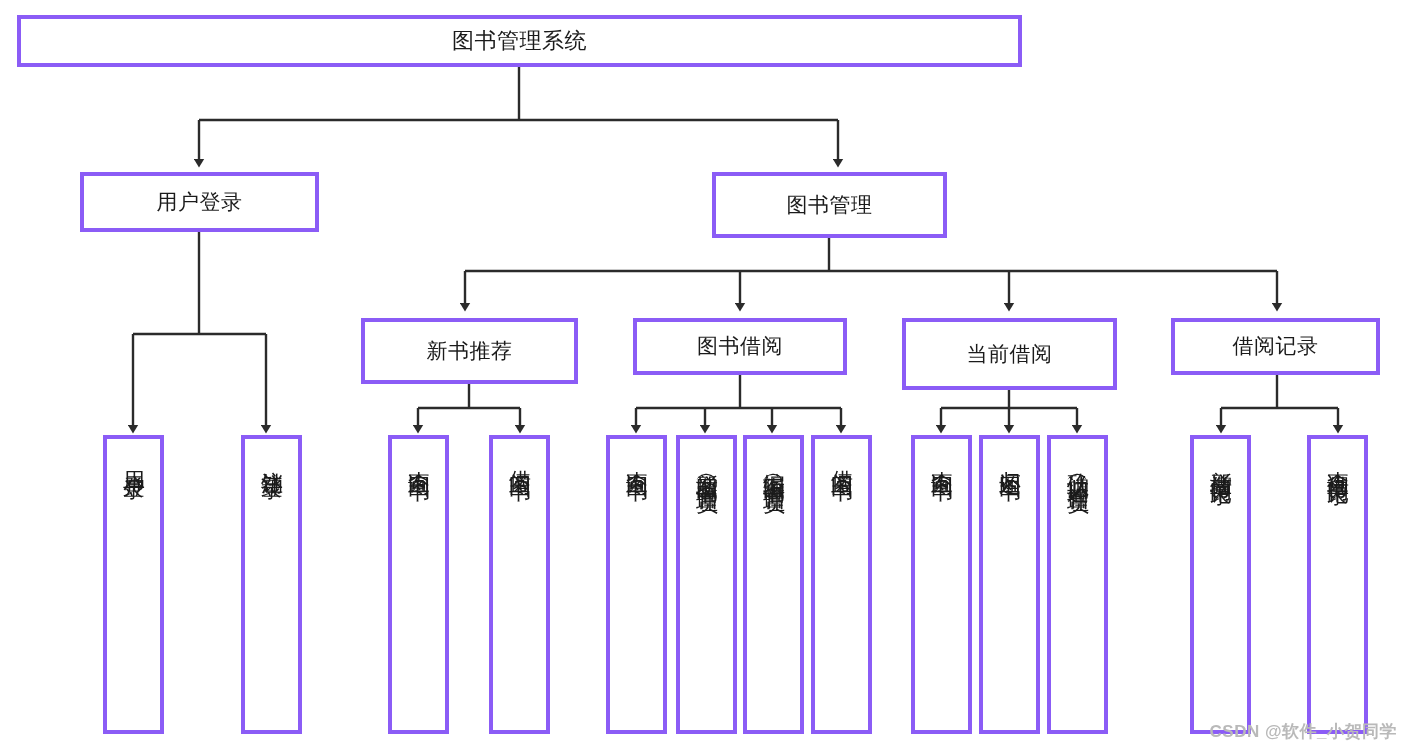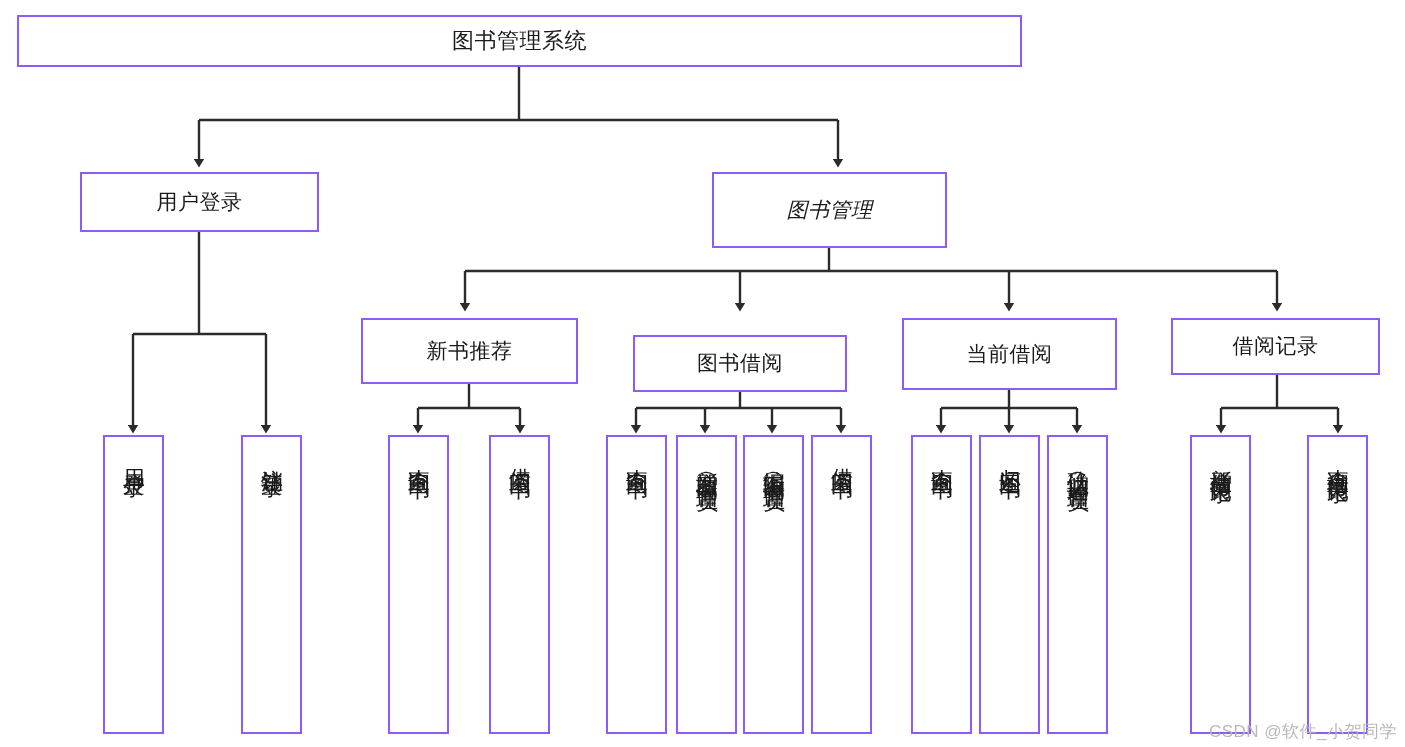--- a/index.html
+++ b/index.html
@@ -22,21 +22,21 @@
     left: 0;
     top: 0;
     width: 1405px;
     height: 747px;
     pointer-events: none;
   }
   .node {
     position: absolute;
     box-sizing: border-box;
     background: #ffffff;
-    border: 2px solid #8b5cf6;
+    border: 4px solid #8b5cf6;
     display: flex;
     align-items: center;
     justify-content: center;
     color: #1b1b1b;
   }
   .node .lbl {
     display: block;
     text-align: center;
     line-height: 1.18;
     letter-spacing: 0.5px;
@@ -64,20 +64,21 @@
     padding-top: 2px;
   }
   .watermark {
     position: absolute;
     right: 8px;
     bottom: 4px;
     font-size: 17px;
     color: #b9b9b9;
     white-space: nowrap;
     letter-spacing: 0.5px;
+    font-weight: bold;
   }
 </style>
 </head>
 <body>
 
 <div id="canvas">
 
   <svg class="wires" viewBox="0 0 1405 747" xmlns="http://www.w3.org/2000/svg">
     <defs>
       <marker id="arrow" markerWidth="9" markerHeight="11" refX="1.5" refY="5.5" orient="auto" markerUnits="userSpaceOnUse">
@@ -128,28 +129,28 @@
     </g>
   </svg>
 
   <div class="node h root" style="left:17px; top:15px; width:1005px; height:52px;">
     <span class="lbl">图书管理系统</span>
   </div>
 
   <div class="node h" style="left:80px; top:172px; width:239px; height:60px;">
     <span class="lbl">用户登录</span>
   </div>
-  <div class="node h" style="left:712px; top:172px; width:235px; height:76px;font-style:italic;">
+  <div class="node h" style="left:712px; top:172px; width:235px; height:66px;">
     <span class="lbl">图书管理</span>
   </div>
 
   <div class="node h" style="left:361px; top:318px; width:217px; height:66px;">
     <span class="lbl">新书推荐</span>
   </div>
-  <div class="node h" style="left:633px; top:318px; width:214px; height:57px;margin-top:17px;">
+  <div class="node h" style="left:633px; top:318px; width:214px; height:57px;">
     <span class="lbl">图书借阅</span>
   </div>
   <div class="node h" style="left:902px; top:318px; width:215px; height:72px;">
     <span class="lbl">当前借阅</span>
   </div>
   <div class="node h" style="left:1171px; top:318px; width:209px; height:57px;">
     <span class="lbl">借阅记录</span>
   </div>
 
   <div class="node v" style="left:103px; top:435px; width:61px; height:299px;">

